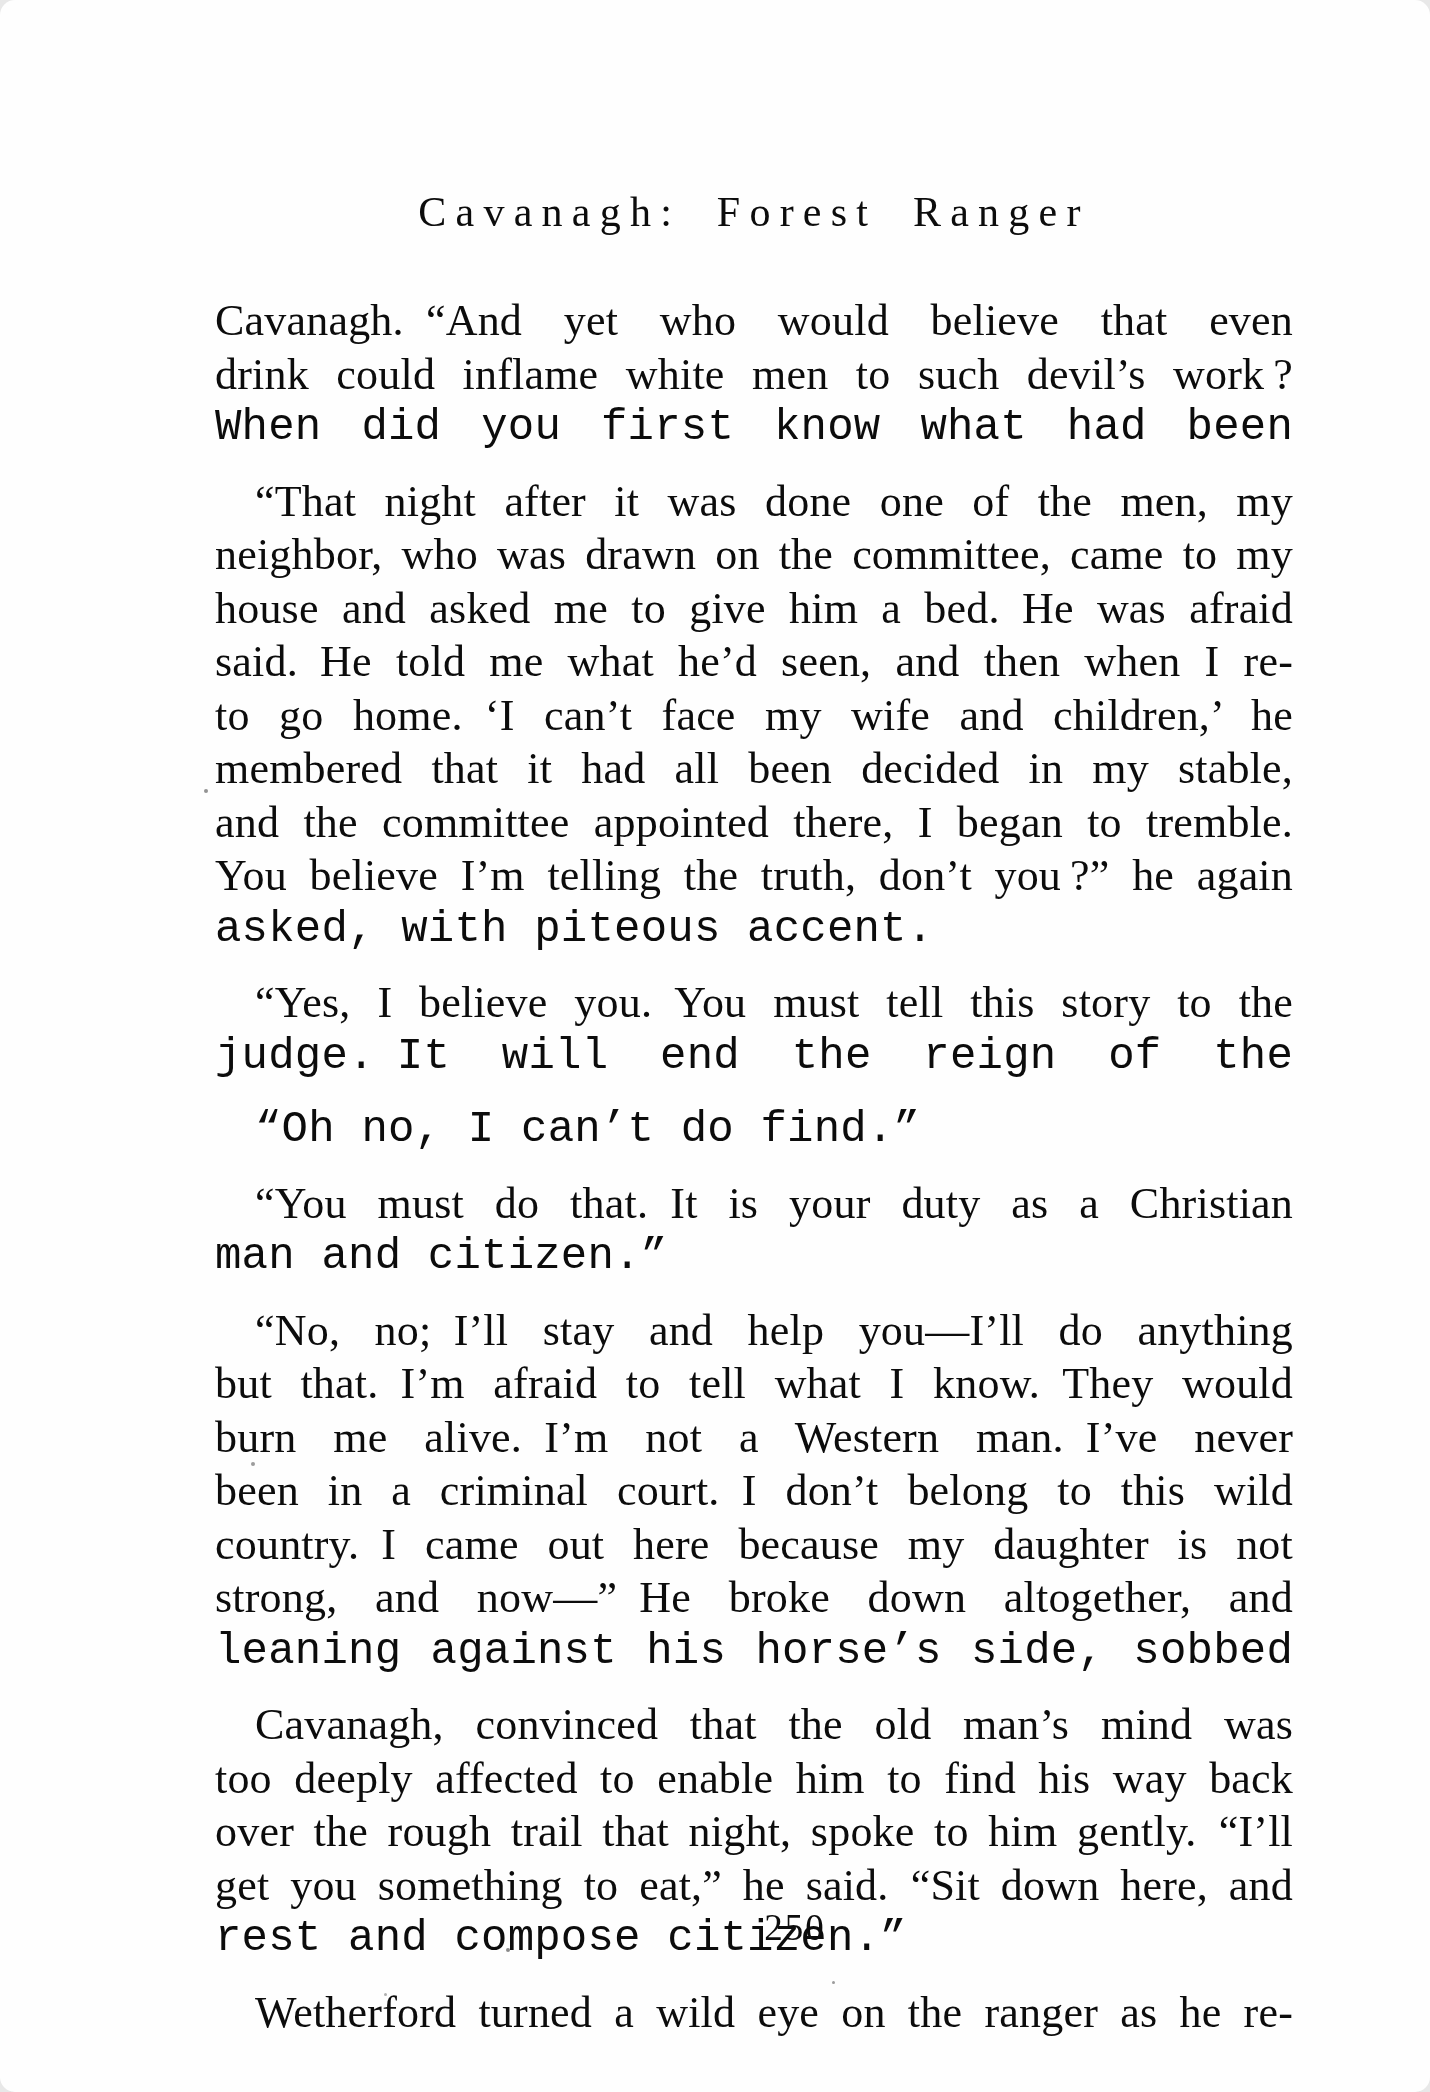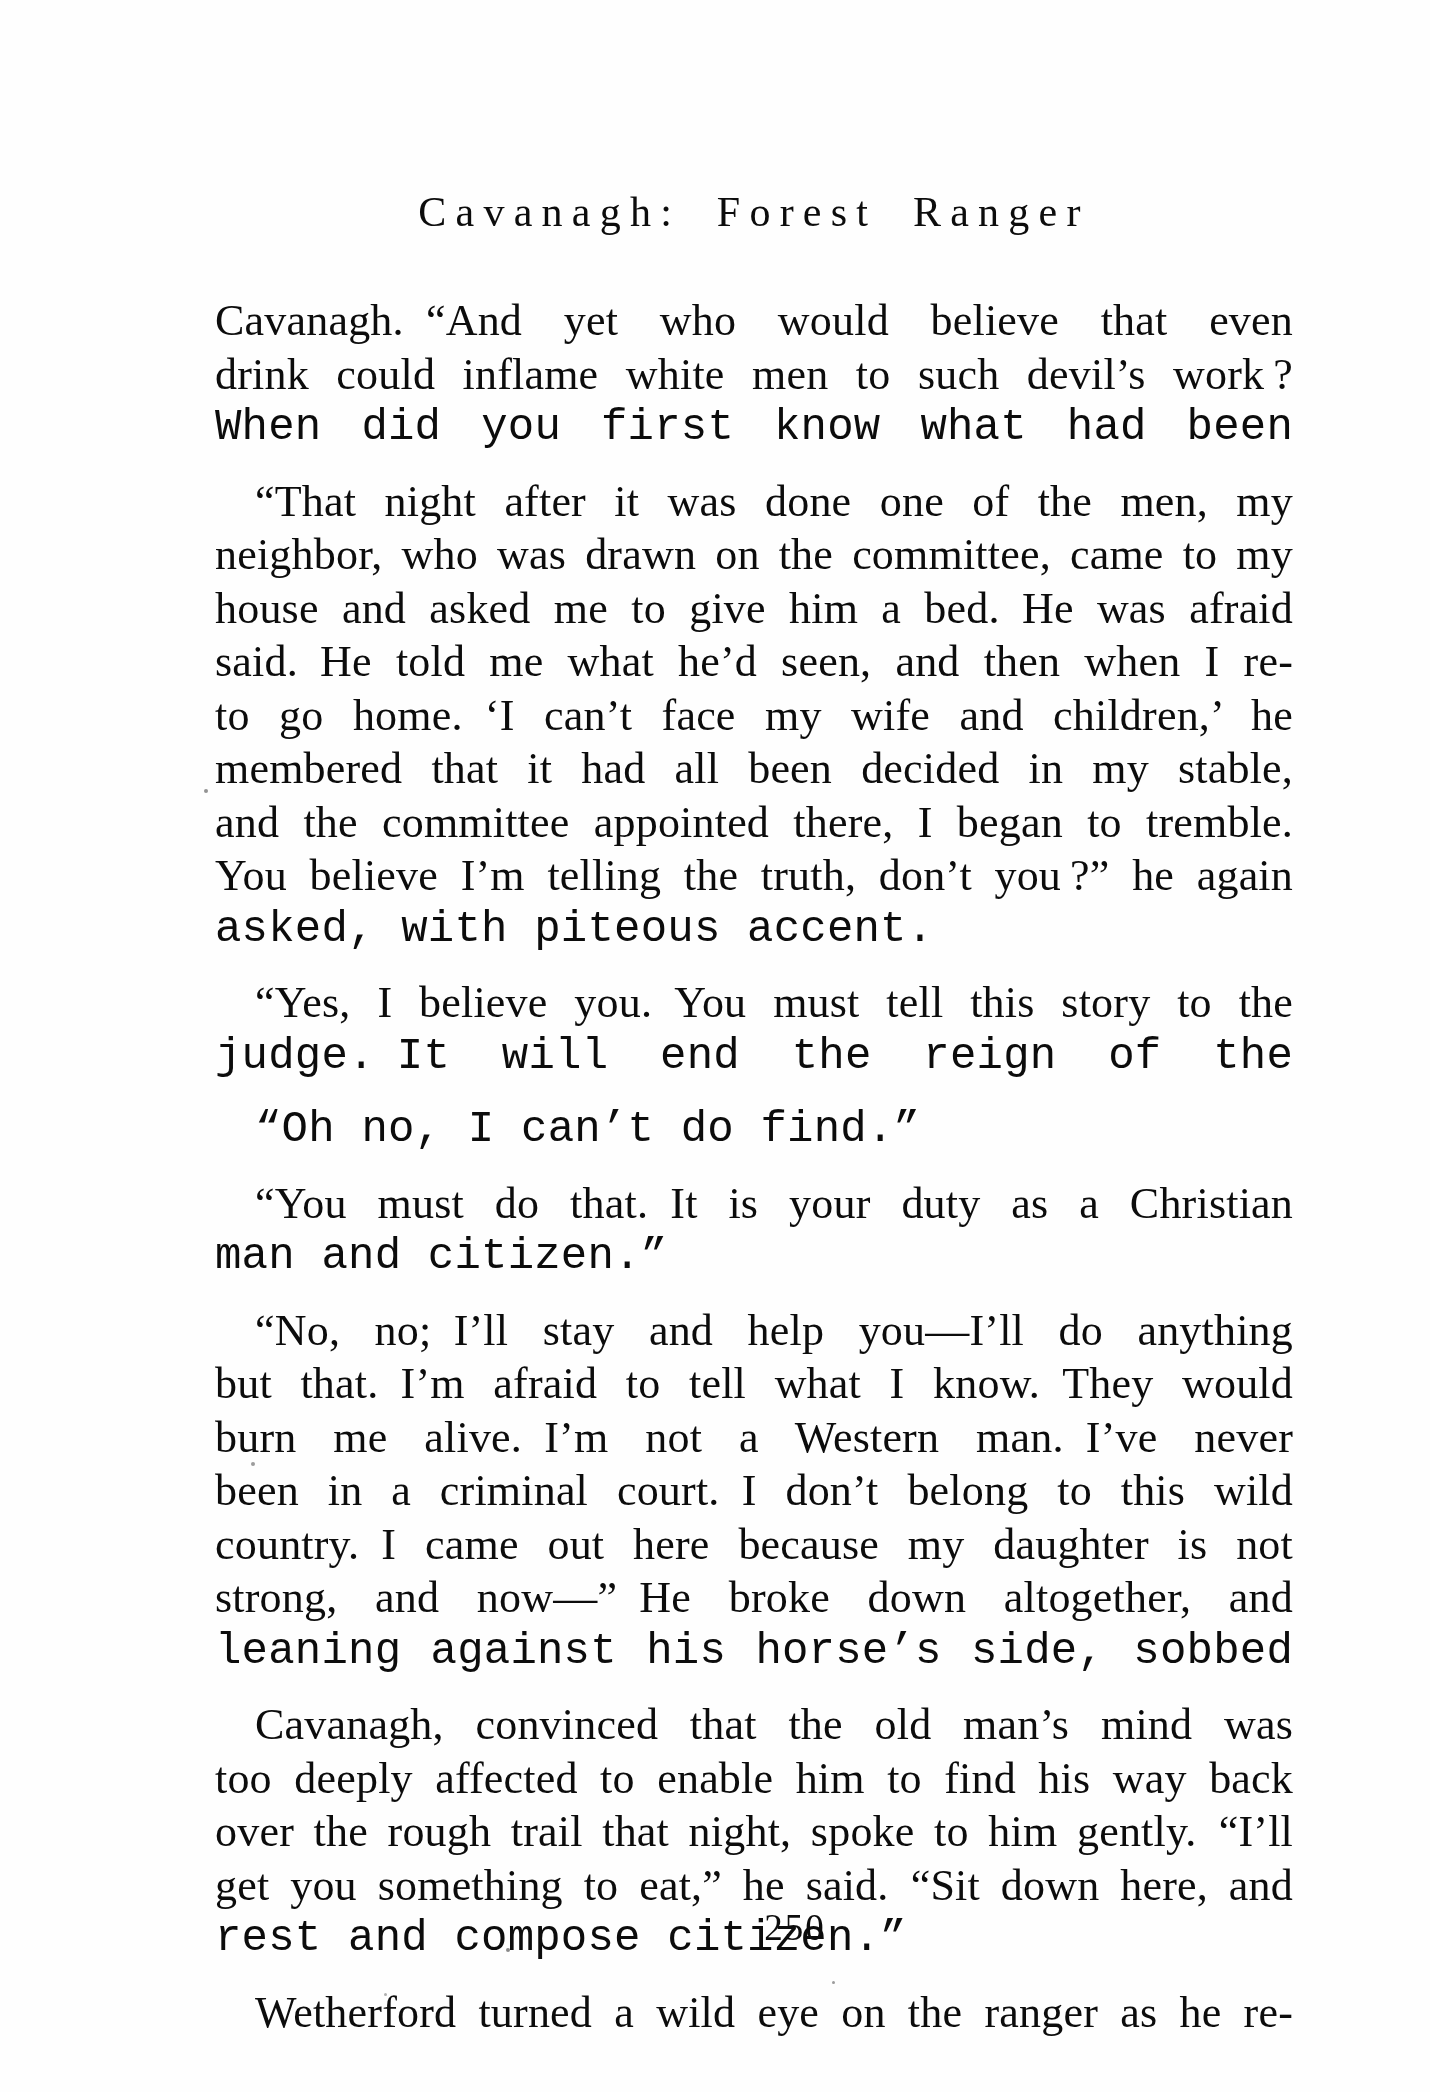--- a/index.html
+++ b/index.html
@@ -9,20 +9,21 @@
   }
   .page {
     position: relative;
     width: 1430px;
     height: 2092px;
     margin: 0 auto;
     background: #fefefe;
     color: #0c0c0c;
     font-family: "Liberation Serif", "DejaVu Serif", serif;
     overflow: hidden;
+    border-radius: 15px;
   }
   .running-head {
     position: absolute;
     left: 215px;
     top: 188px;
     width: 1078px;
     text-align: center;
     font-size: 42px;
     letter-spacing: 0.22em;
     word-spacing: 0.38em;

